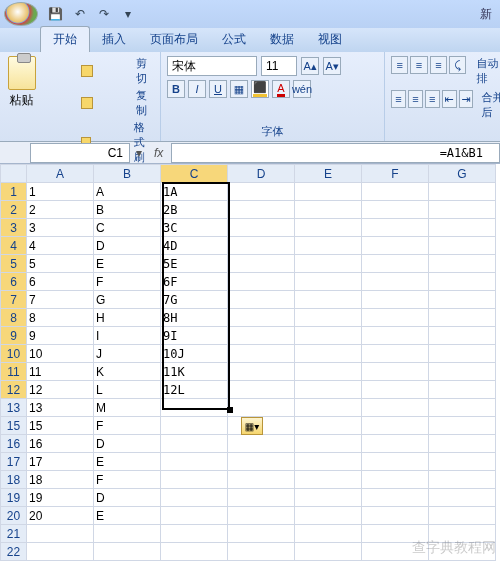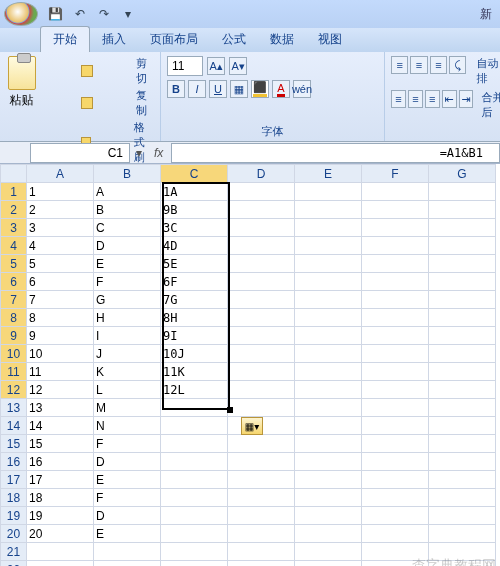--- a/index.html
+++ b/index.html
@@ -96,20 +96,23 @@
             <span>格式刷</span>
           </span>
       </div>
     </div>
     <div class="group-label">剪贴板</div>
   </div>
 
   <div class="group" style="flex:0 0 224px">
     <div>
       <div class="font-top">
+        <div class="font-name">
+            <span>宋体</span>
+          </div>
         <div class="font-size">
             <span>11</span>
           </div>
         <div class="ab-btn">A▴</div>
         <div class="ab-btn">A▾</div>
       </div>
       <div class="font-bottom">
         <div class="ab-btn">
             <b>B</b>
           </div>
@@ -180,21 +183,21 @@
           <td class="col-c-cell">1A</td>
           <td></td>
           <td></td>
           <td></td>
           <td></td>
         </tr>
         <tr>
           <th class="rowhdr sel">2</th>
           <td>2</td>
           <td>B</td>
-          <td class="col-c-cell">9B</td>
+          <td class="col-c-cell">2B</td>
           <td></td>
           <td></td>
           <td></td>
           <td></td>
         </tr>
         <tr>
           <th class="rowhdr sel">3</th>
           <td>3</td>
           <td>C</td>
           <td class="col-c-cell">3C</td>
@@ -290,30 +293,20 @@
           <td class="col-c-cell">12L</td>
           <td></td>
           <td></td>
           <td></td>
           <td></td>
         </tr>
         <tr>
           <th class="rowhdr">13</th>
           <td>13</td>
           <td>M</td>
-          <td class="col-c-cell"></td>
-          <td></td>
-          <td></td>
-          <td></td>
-          <td></td>
-        </tr>
-        <tr>
-          <th class="rowhdr">14</th>
-          <td>14</td>
-          <td>N</td>
           <td class="col-c-cell"></td>
           <td></td>
           <td></td>
           <td></td>
           <td></td>
         </tr>
         <tr>
           <th class="rowhdr">15</th>
           <td>15</td>
           <td>F</td>

